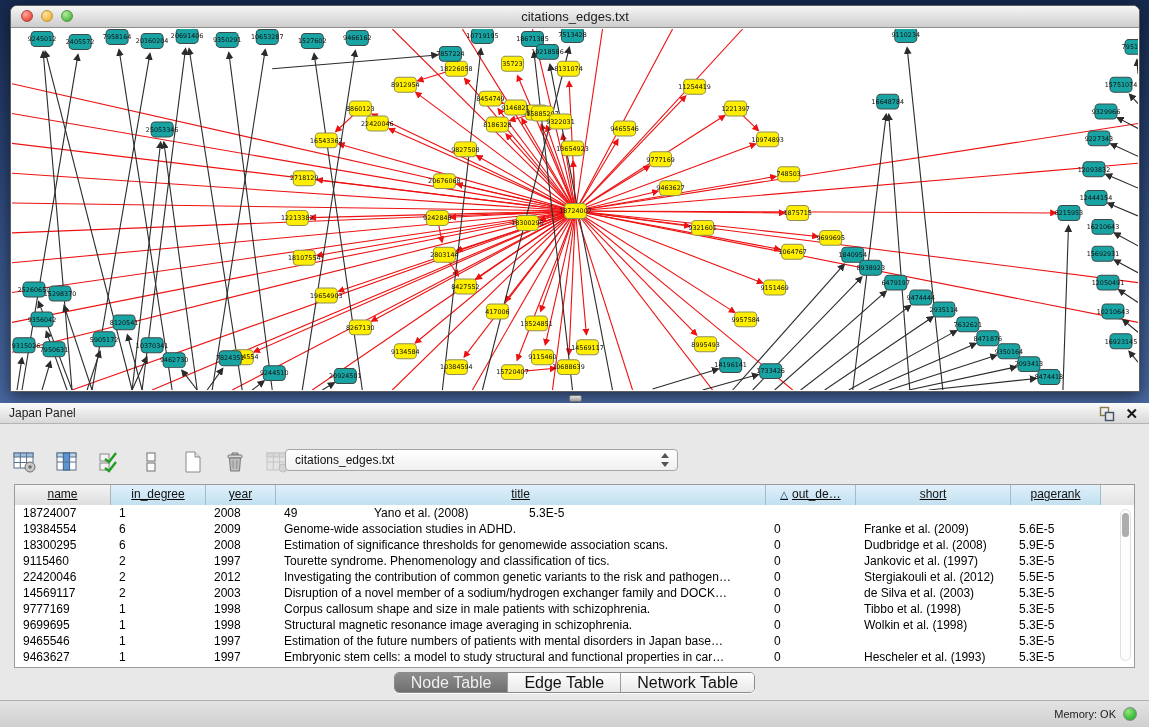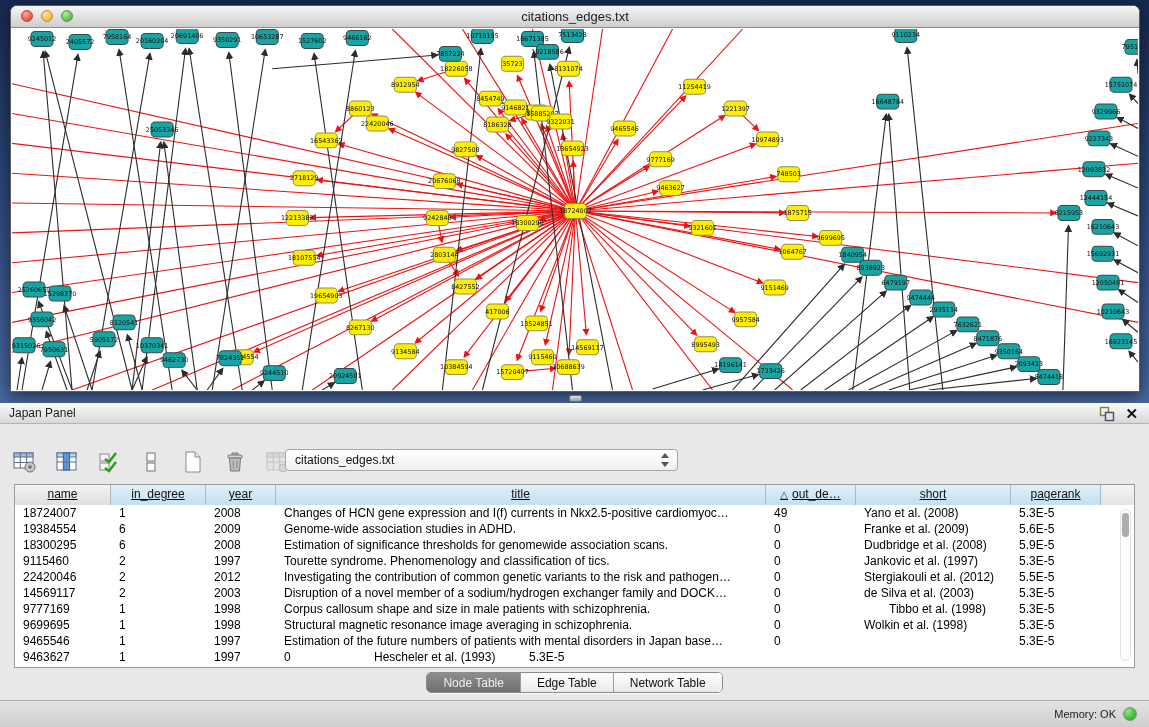--- a/index.html
+++ b/index.html
@@ -58,21 +58,21 @@
   .sort-glyph { margin-right:4px; font-size:10px; color:#16425f; }
   .trow { display:flex; height:16px; line-height:16px; font-size:12px; color:#000; white-space:nowrap; }
   .td { padding-left:8px; overflow:hidden; flex:none; }
   .vscroll { position:absolute; right:3px; top:24px; width:11px; height:152px;
     background:#fdfdfd; border:1px solid #e0e0e0; border-radius:6px; }
   .vthumb { position:absolute; left:1px; top:3px; width:7px; height:24px; background:#adadad; border-radius:4px; }
 
   .tabs-row { position:absolute; left:0; top:269px; width:100%; display:flex; justify-content:center; }
   .segmented { display:inline-flex; border:1px solid #8b8b8b; border-radius:5px; overflow:hidden; height:21px;
     background:#fff; box-shadow:0 1px 0 rgba(255,255,255,.8); }
-  .segment { font-size:12px; line-height:20px; padding:0 16px; color:#111;
+  .segment { font-size:16px; line-height:20px; padding:0 16px; color:#111;
     background:linear-gradient(#fefefe,#e9e9e9); border-right:1px solid #9c9c9c; }
   .segment:last-child { border-right:none; }
   .segment.selected { background:linear-gradient(#8d8d8d,#6f6f6f); color:#efefef; }
 
   
   .status-bar { position:absolute; left:0; top:700px; width:1149px; height:27px;
     background:linear-gradient(#e3e3e3,#cfcfcf); border-top:1px solid #aeaeae; }
   .memory-label { position:absolute; right:33px; top:7px; font-size:11px; color:#222; }
   .memory-dot { position:absolute; right:12px; top:6px; width:14px; height:14px; border-radius:50%;
     background:radial-gradient(circle at 35% 30%,#93e77c,#3fbf3f 60%,#2c9a2c); border:1px solid #8a8a8a; }
@@ -753,21 +753,20 @@
         <div class="th" style="width: 90px;"><span class="sort-glyph">△</span>out_de…</div>
         <div class="th" style="width: 155px;">short</div>
         <div class="th" style="width: 90px;">pagerank</div>
         <div class="th th-filler"></div>
       </div>
     <div>
         <div class="trow">
           <div class="td" style="width: 96px;">18724007</div>
           <div class="td" style="width: 95px;">1</div>
           <div class="td" style="width: 70px;">2008</div>
-          <div class="td" style="width: 490px;">Changes of HCN gene expression and I(f) currents in Nkx2.5-positive cardiomyoc…</div>
           <div class="td" style="width: 90px;">49</div>
           <div class="td" style="width: 155px;">Yano et al. (2008)</div>
           <div class="td" style="width: 90px;">5.3E-5</div>
         </div>
         <div class="trow">
           <div class="td" style="width: 96px;">19384554</div>
           <div class="td" style="width: 95px;">6</div>
           <div class="td" style="width: 70px;">2009</div>
           <div class="td" style="width: 490px;">Genome-wide association studies in ADHD.</div>
           <div class="td" style="width: 90px;">0</div>
@@ -809,21 +808,21 @@
           <div class="td" style="width: 90px;">0</div>
           <div class="td" style="width: 155px;">de Silva et al. (2003)</div>
           <div class="td" style="width: 90px;">5.3E-5</div>
         </div>
         <div class="trow">
           <div class="td" style="width: 96px;">9777169</div>
           <div class="td" style="width: 95px;">1</div>
           <div class="td" style="width: 70px;">1998</div>
           <div class="td" style="width: 490px;">Corpus callosum shape and size in male patients with schizophrenia.</div>
           <div class="td" style="width: 90px;">0</div>
-          <div class="td" style="width: 155px; text-align: center;">Tibbo et al. (1998)</div>
+          <div class="td" style="width: 155px;">Tibbo et al. (1998)</div>
           <div class="td" style="width: 90px;">5.3E-5</div>
         </div>
         <div class="trow">
           <div class="td" style="width: 96px;">9699695</div>
           <div class="td" style="width: 95px;">1</div>
           <div class="td" style="width: 70px;">1998</div>
           <div class="td" style="width: 490px;">Structural magnetic resonance image averaging in schizophrenia.</div>
           <div class="td" style="width: 90px;">0</div>
           <div class="td" style="width: 155px;">Wolkin et al. (1998)</div>
           <div class="td" style="width: 90px;">5.3E-5</div>
@@ -834,20 +833,21 @@
           <div class="td" style="width: 70px;">1997</div>
           <div class="td" style="width: 490px;">Estimation of the future numbers of patients with mental disorders in Japan base…</div>
           <div class="td" style="width: 90px;">0</div>
           <div class="td" style="width: 155px; margin-top: 44px;">Nakamura et al. (1997)</div>
           <div class="td" style="width: 90px;">5.3E-5</div>
         </div>
         <div class="trow">
           <div class="td" style="width: 96px;">9463627</div>
           <div class="td" style="width: 95px;">1</div>
           <div class="td" style="width: 70px;">1997</div>
+          <div class="td" style="width: 490px;">Embryonic stem cells: a model to study structural and functional properties in car…</div>
           <div class="td" style="width: 90px;">0</div>
           <div class="td" style="width: 155px;">Hescheler et al. (1993)</div>
           <div class="td" style="width: 90px;">5.3E-5</div>
         </div>
       </div>
     <div class="vscroll">
       <div class="vthumb"></div>
     </div>
   </div>
 

